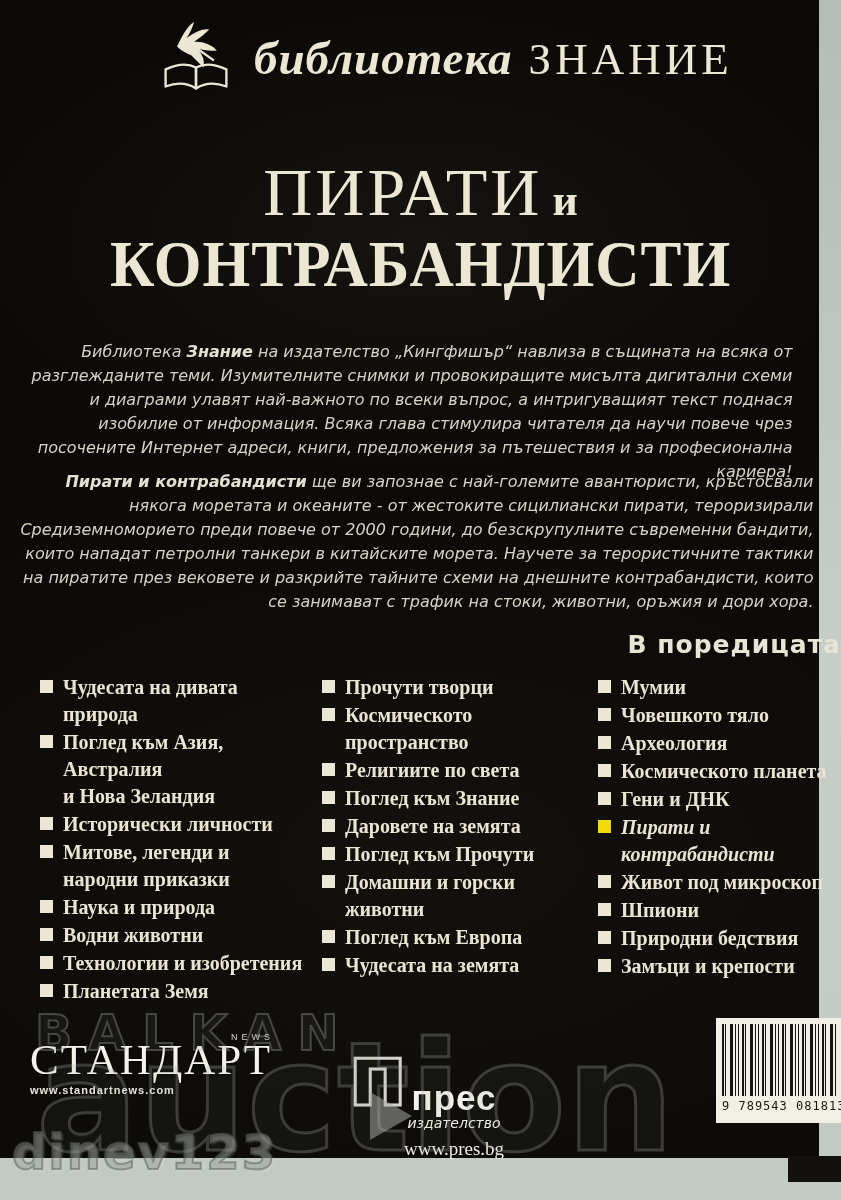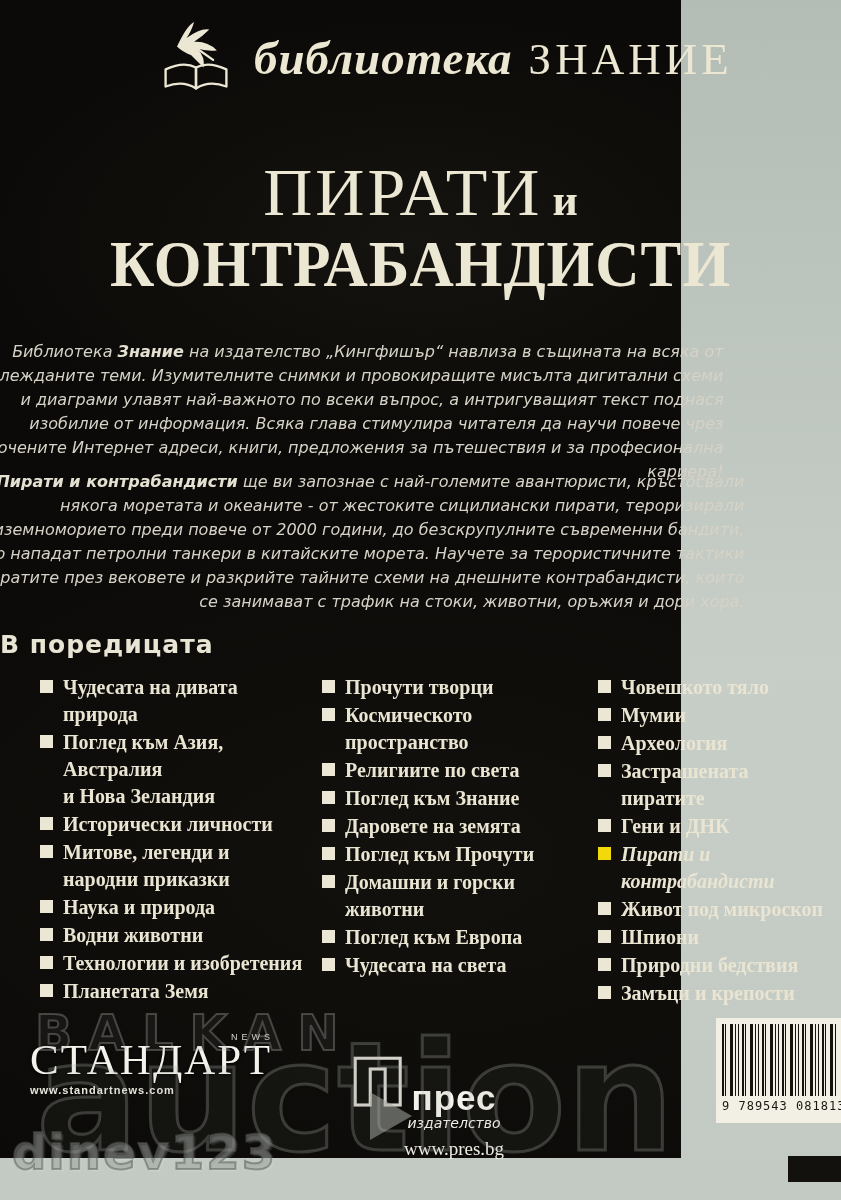--- a/index.html
+++ b/index.html
@@ -2,21 +2,21 @@
 <html><head>
 <meta charset="utf-8">
 <style>
   html,body{margin:0;padding:0;}
   body{
     width:841px;height:1200px;position:relative;overflow:hidden;
     background:linear-gradient(180deg,#b4bcb6 0%,#c6cec7 55%,#c2cac3 100%);
     font-family:"Liberation Sans", sans-serif;
   }
   .cover{
-    position:absolute;left:0;top:0;width:681px;height:1158px;
+    position:absolute;left:0;top:0;width:819px;height:1158px;
     background:
       radial-gradient(ellipse 620px 320px at 420px 240px, rgba(48,44,34,0.28), rgba(0,0,0,0) 70%),
       radial-gradient(ellipse 900px 520px at 430px 860px, rgba(44,41,34,0.22), rgba(0,0,0,0) 75%),
       #0b0a08;
   }
   .cover-right-ext{
     position:absolute;left:788px;top:1156px;width:53px;height:26px;
     background:#12110e;
   }
   
@@ -49,21 +49,21 @@
     position:absolute;left:50%;transform:translateX(-50%);
     text-align:right;color:#d6d2c6;
     font-family:"DejaVu Sans", sans-serif;font-style:italic;
     font-size:16px;line-height:24px;
   }
   .para b{color:#e4e0d2;}
   .para-intro{top:324px;width:766px;}
   .para-desc{top:454px;width:808px;}
   
   .series-heading{
-    position:absolute;left:0;top:630px;width:841px;text-align:left;
+    position:absolute;left:0;top:630px;width:841px;text-align:right;
     color:#e9e5d4;font-family:"DejaVu Sans", sans-serif;
     font-size:25px;font-weight:700;letter-spacing:1px;
   }
   .series-col{position:absolute;top:674px;}
   .col-0{left:40px;width:272px;}
   .col-1{left:322px;width:268px;}
   .col-2{left:598px;width:238px;}
   .series-item{display:flex;align-items:flex-start;margin-bottom:1px;}
   .series-bullet{
     flex:0 0 auto;width:13px;height:13px;background:#ece6d4;margin:6px 10px 0 0;
@@ -252,39 +252,39 @@
       <div class="series-item">
         <span class="series-bullet"></span>
         <span class="series-label">Домашни и горски животни</span>
       </div>
       <div class="series-item">
         <span class="series-bullet"></span>
         <span class="series-label">Поглед към Европа</span>
       </div>
       <div class="series-item">
         <span class="series-bullet"></span>
-        <span class="series-label">Чудесата на света</span>
+        <span class="series-label">Чудесата на земята</span>
       </div>
     </div>
   <div class="series-col col-2">
       <div class="series-item">
         <span class="series-bullet"></span>
+        <span class="series-label">Мумии</span>
+      </div>
+      <div class="series-item">
+        <span class="series-bullet"></span>
         <span class="series-label">Човешкото тяло</span>
       </div>
       <div class="series-item">
         <span class="series-bullet"></span>
-        <span class="series-label">Мумии</span>
-      </div>
-      <div class="series-item">
-        <span class="series-bullet"></span>
         <span class="series-label">Археология</span>
       </div>
       <div class="series-item">
         <span class="series-bullet"></span>
-        <span class="series-label">Застрашената пиратите</span>
+        <span class="series-label">Космическото планета</span>
       </div>
       <div class="series-item">
         <span class="series-bullet"></span>
         <span class="series-label">Гени и ДНК</span>
       </div>
       <div class="series-item">
         <span class="series-bullet hl"></span>
         <span class="series-label hl">Пирати и контрабандисти</span>
       </div>
       <div class="series-item">

